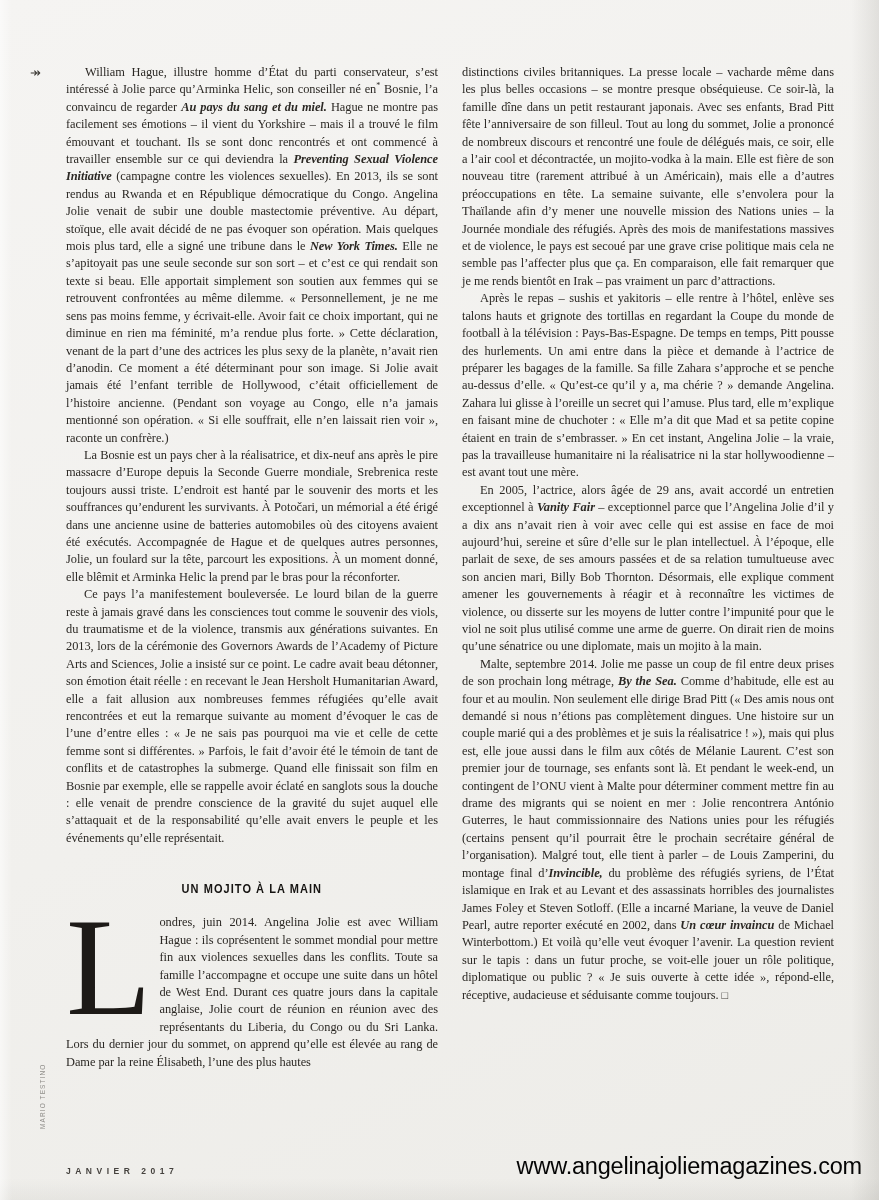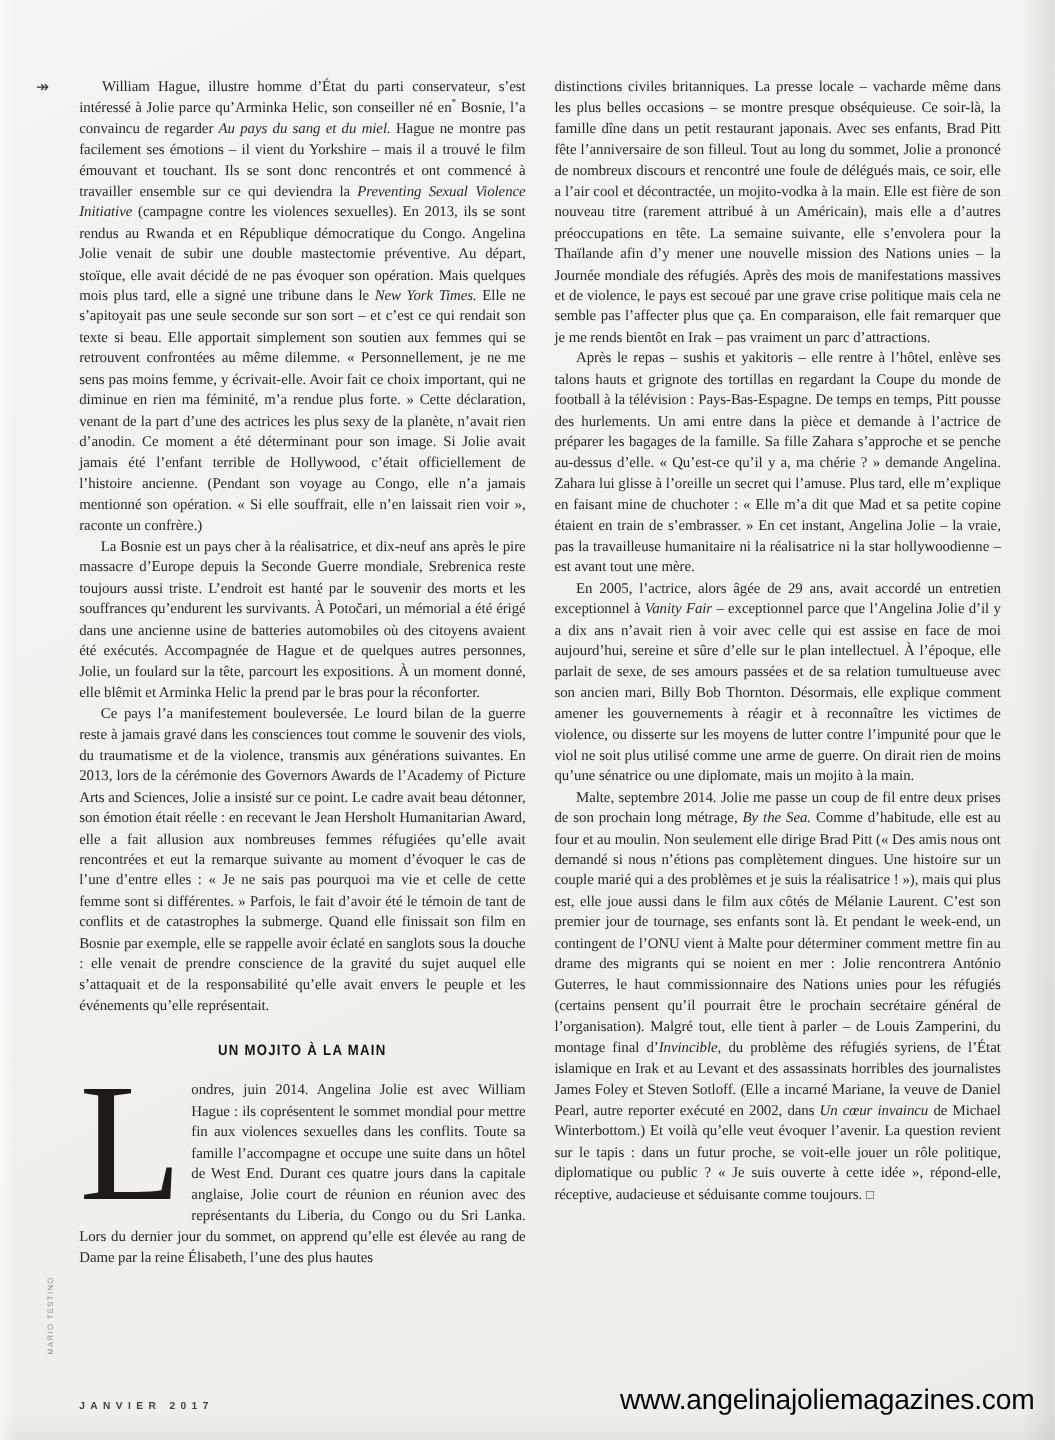--- a/index.html
+++ b/index.html
@@ -19,23 +19,23 @@
     margin:0;font-size:12.4px;line-height:17.4px;text-align:justify;
     letter-spacing:-0.05px;color:#2b2824;
   }
   .col p.indent{text-indent:18px;}
   .col p.first{position:relative;text-indent:19px;}
   .cont-marker{
     position:absolute;left:-36px;top:0px;text-indent:0;
     font-size:13px;color:#3a3733;letter-spacing:-1px;
   }
   .sup{vertical-align:super;font-size:8px;line-height:0;}
-  .it{font-style:italic;}
+  .it{font-style:italic;font-weight:bold;}
   .crosshead{
-    margin:21px 0 18px;text-align:center;
+    margin:35px 0 18px;text-align:center;
     font-family:"Liberation Sans", sans-serif;
     font-size:12.5px;font-weight:bold;color:#161412;
     letter-spacing:1.2px;white-space:nowrap;
   }
   .crosshead span{display:inline-block;transform:scaleX(.88);transform-origin:center;}
   .dropcap{
     float:left;
     font-size:140px;line-height:100px;height:102px;
     margin:3px 8px 0 0;color:#1d1a17;
   }

